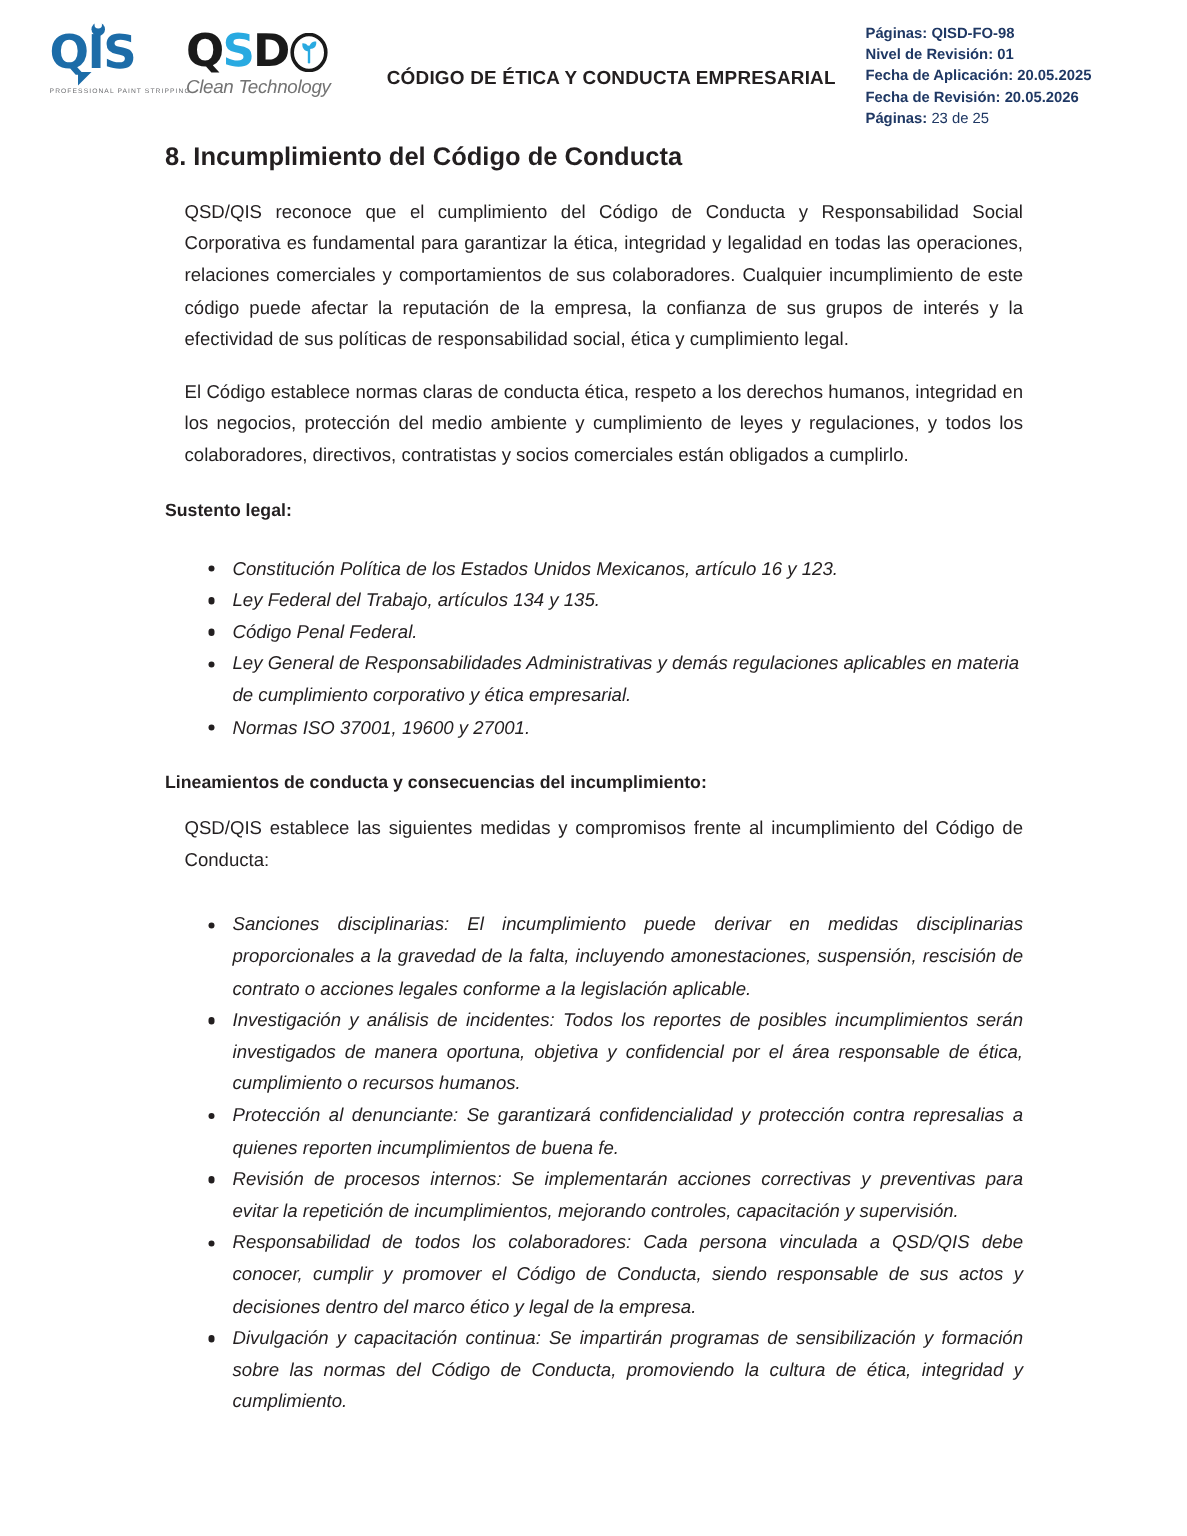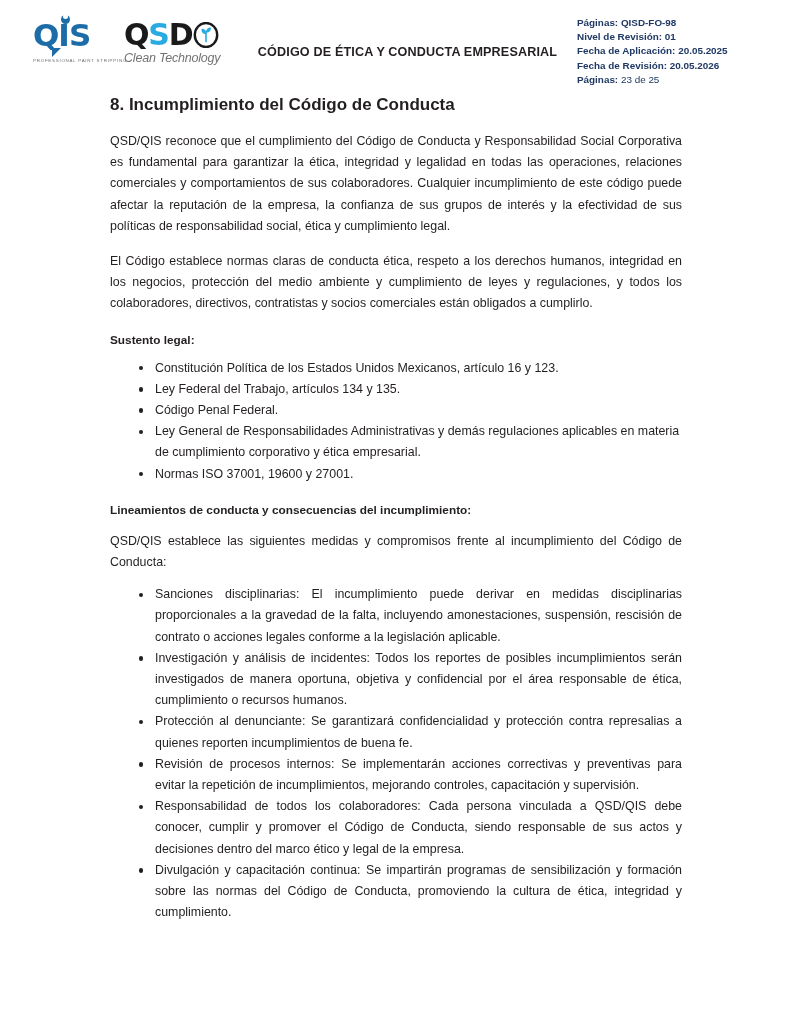--- a/index.html
+++ b/index.html
@@ -167,36 +167,37 @@
     font-weight: bold;
     color: #231f20;
     margin: 6px 0 0 0;
     line-height: 1.35;
   }
 
   p.para {
     font-size: 12.4px;
     line-height: 21.2px;
     text-align: justify;
-    margin: 14px 0 0 0;
+    margin: 14px 0 0 13px;
     color: #231f20;
     hyphens: none;
   }
 
   h3.sub-heading {
     font-size: 11.8px;
     font-weight: bold;
     color: #231f20;
     margin: 18px 0 0 0;
   }
 
   ul.bullets {
     list-style: none;
-    margin: 11px 0 0 0;
+    margin: 22px 0 0 0;
     padding: 0;
+    font-style: italic;
   }
   ul.bullets > li {
     position: relative;
     font-size: 12.4px;
     line-height: 21.2px;
     color: #231f20;
     padding-left: 45px;
     margin-bottom: 0;
   }
   ul.bullets > li::before {

